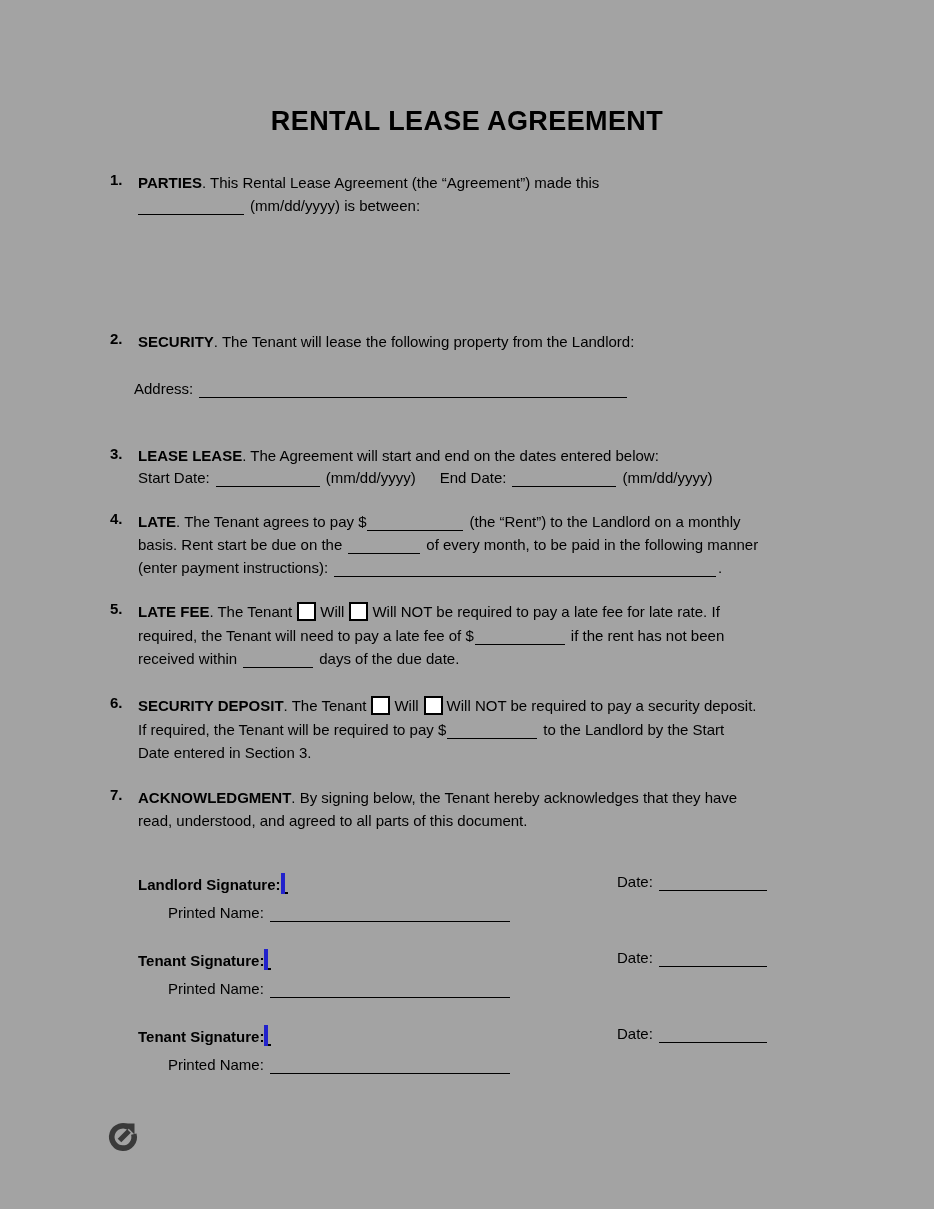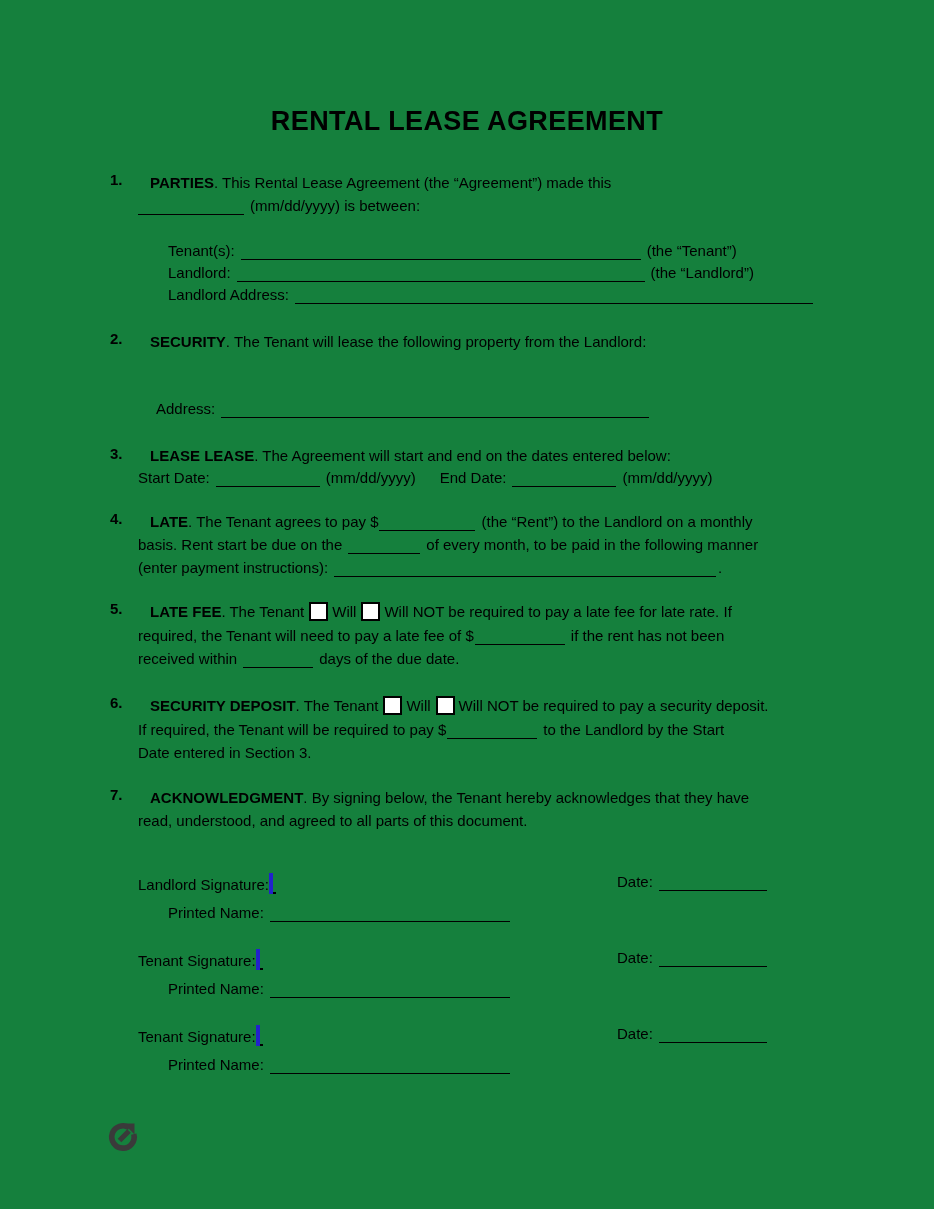--- a/index.html
+++ b/index.html
@@ -1,33 +1,33 @@
 <!DOCTYPE html>
 <html><head>
 <meta charset="utf-8">
 <style>
   html,body { margin:0; padding:0; background:#ffffff; }
   .page {
     position:relative;
     width:934px; height:1209px;
-    background:#15803d;
+    background:#a3a3a3;
     font-family:"Liberation Sans", sans-serif;
     font-size:15px;
     color:#000;
     overflow:hidden;
   }
   .title {
     position:absolute; top:106px; left:0; width:100%;
     margin:0; text-align:center;
     font-size:27px; font-weight:700; letter-spacing:0.4px;
   }
   .sec { position:absolute; left:110px; display:flex; width:730px; }
   .sec .num { flex:0 0 28px; font-weight:700; }
   .sec .body { line-height:23px; }
-  .hd { font-weight:700;margin-left:12px; }
+  .hd { font-weight:700; }
   .blank {
     display:inline-block; height:15px;
     border-bottom:1.5px solid #000;
     vertical-align:-4px; margin:0 6px;
   }
   .blank.ml0 { margin-left:1px; }
   .blank.mr2 { margin-right:2px; }
   .cb {
     display:inline-block; width:12px; height:12px;
     border:1.4px solid #000; background:#fff;
@@ -37,21 +37,21 @@
     display:inline-block; width:15px; height:15px;
     border:2px solid #000; background:#fff;
     vertical-align:-4px; margin:0 4px 0 5px;
   }
   .fieldline { line-height:22px; }
   .fields { position:absolute; }
   .sig-row {
     position:absolute; left:138px; width:740px; height:28px;
     display:flex; align-items:center;
   }
-  .sig-label { font-weight:400; white-space:nowrap; }
+  .sig-label { font-weight:700; white-space:nowrap; }
   .sig-slot { border-bottom:2px solid #000; padding-right:3px; }
   .sig-box {
     width:272px; height:20px;
     border:2px solid #2222cc; background:#fff;
   }
   .sig-box.wide { width:285px; }
   .date-group { position:absolute; left:479px; top:3px; }
   .pn-row { position:absolute; left:168px; line-height:22px; }
   .logo { position:absolute; left:106px; top:1118px; width:36px; height:36px; }
 </style>
@@ -63,40 +63,29 @@
   <h1 class="title">RENTAL LEASE AGREEMENT</h1>
 
   <div class="sec" style="top:171px;">
     <div class="num">1.</div>
     <div class="body">
       <span class="hd">PARTIES</span><span>. This Rental Lease Agreement (the “Agreement”) made this</span><br>
       <span class="blank" style="width:106px; margin-left:0;"></span><span>(mm/dd/yyyy) is between:</span>
     </div>
   </div>
 
-  <div class="fields" style="top:240px; left:168px;">
-    <div class="fieldline">
-      <span>Tenant(s):</span><span class="blank" style="width:400px;"></span><span>(the “Tenant”)</span>
-    </div>
-    <div class="fieldline">
-      <span>Landlord:</span><span class="blank" style="width:408px;"></span><span>(the “Landlord”)</span>
-    </div>
-    <div class="fieldline">
-      <span>Landlord Address:</span><span class="blank" style="width:518px;"></span>
-    </div>
-  </div>
 
   <div class="sec" style="top:330px;">
     <div class="num">2.</div>
     <div class="body">
       <span class="hd">SECURITY</span><span>. The Tenant will lease the following property from the Landlord:</span>
     </div>
   </div>
 
-  <div class="fields" style="top:378px; left:156px; line-height:21.5px;margin-top:20px;">
+  <div class="fields" style="top:378px; left:134px; line-height:21.5px;">
     <div>
       <span>Address:</span><span class="blank" style="width:428px;"></span>
     </div>
   </div>
 
   <div class="sec" style="top:445px;">
     <div class="num">3.</div>
     <div class="body" style="line-height:22px;">
       <span class="hd">LEASE LEASE</span><span>. The Agreement will start and end on the dates entered below:</span><br>
       <span>Start Date:</span><span class="blank" style="width:104px;"></span><span>(mm/dd/yyyy)</span><span style="display:inline-block;width:24px;"></span><span>End Date:</span><span class="blank" style="width:104px;"></span><span>(mm/dd/yyyy)</span>

